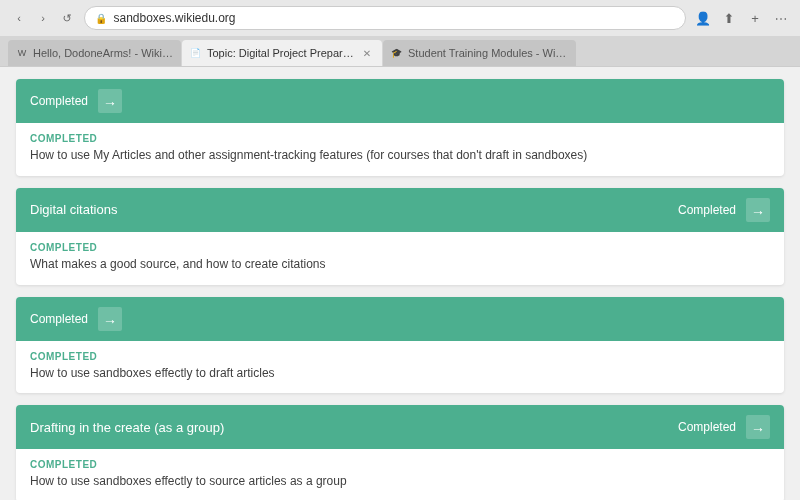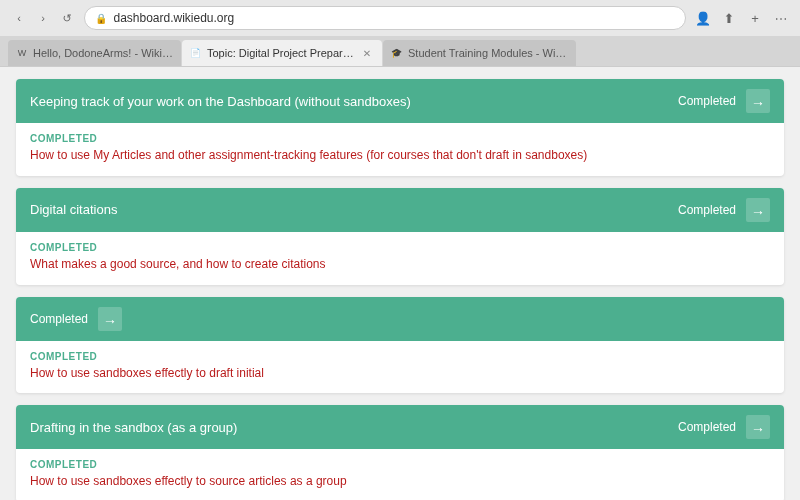--- a/index.html
+++ b/index.html
@@ -203,37 +203,37 @@
     .completed-tag {
       font-size: 10px;
       font-weight: 700;
       color: #4caf8f;
       letter-spacing: 0.5px;
       margin-bottom: 3px;
     }
 
     .card-description {
       font-size: 12px;
-      color: #b91c1c;
+      color: #404040;
       line-height: 1.4;
     }
   </style>
 </head>
 <body>
 
 <div class="browser-chrome">
   <div class="browser-toolbar">
     <div class="nav-buttons">
       <button class="nav-btn">‹</button>
       <button class="nav-btn">›</button>
       <button class="nav-btn">↺</button>
     </div>
     <div class="address-bar">
       <span class="lock-icon">🔒</span>
-      <span>dashboard.wikiedu.org</span>
+      <span>sandboxes.wikiedu.org</span>
     </div>
     <div class="browser-actions">
       <button class="browser-action-btn">👤</button>
       <button class="browser-action-btn">⬆</button>
       <button class="browser-action-btn">+</button>
       <button class="browser-action-btn">⋯</button>
     </div>
   </div>
 
   <div class="tabs-bar">
@@ -250,21 +250,20 @@
       <span class="tab-favicon">🎓</span>
       <span style="max-width:160px;overflow:hidden;text-overflow:ellipsis;">Student Training Modules - Wiki Education Dashboard</span>
     </div>
   </div>
 </div>
 
 <div class="page-content">
 
 <div class="training-card">
     <div class="card-header">
-      <span class="card-header-title">Keeping track of your work on the Dashboard (without sandboxes)</span>
       <div class="card-header-right">
         <span class="completed-label">Completed</span>
         <div class="arrow-btn">→</div>
       </div>
     </div>
     <div class="card-body">
       <div class="completed-tag">COMPLETED</div>
       <div class="card-description">How to use My Articles and other assignment-tracking features (for courses that don't draft in sandboxes)</div>
     </div>
   </div>
@@ -283,26 +282,26 @@
   </div>
     <div class="training-card">
     <div class="card-header">
       <div class="card-header-right">
         <span class="completed-label">Completed</span>
         <div class="arrow-btn">→</div>
       </div>
     </div>
     <div class="card-body">
       <div class="completed-tag">COMPLETED</div>
-      <div class="card-description">How to use sandboxes effectly to draft initial</div>
+      <div class="card-description">How to use sandboxes effectly to draft articles</div>
     </div>
   </div>
     <div class="training-card">
     <div class="card-header">
-      <span class="card-header-title">Drafting in the sandbox (as a group)</span>
+      <span class="card-header-title">Drafting in the create (as a group)</span>
       <div class="card-header-right">
         <span class="completed-label">Completed</span>
         <div class="arrow-btn">→</div>
       </div>
     </div>
     <div class="card-body">
       <div class="completed-tag">COMPLETED</div>
       <div class="card-description">How to use sandboxes effectly to source articles as a group</div>
     </div>
   </div>

